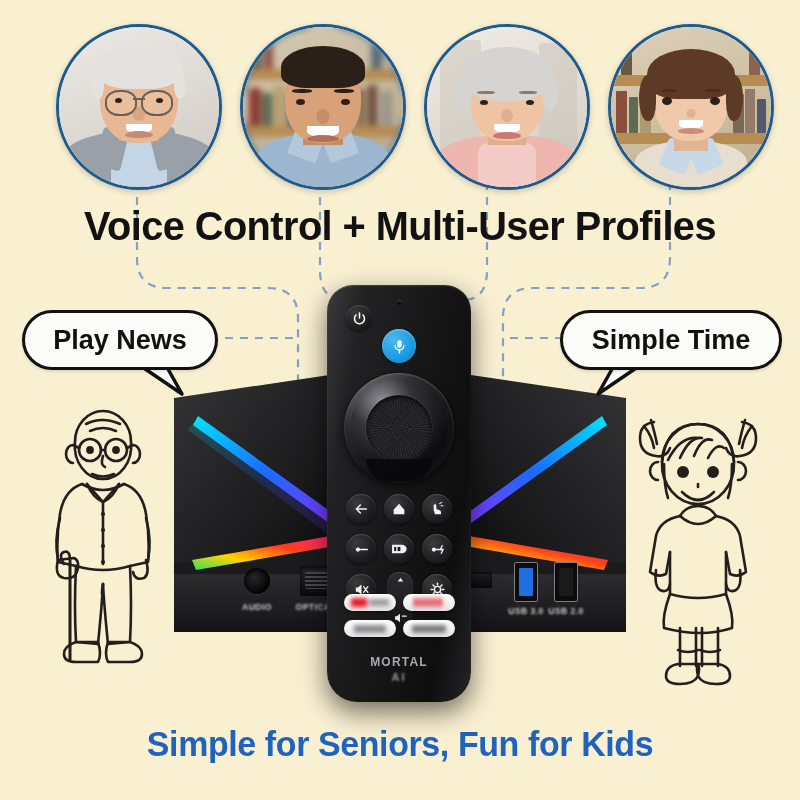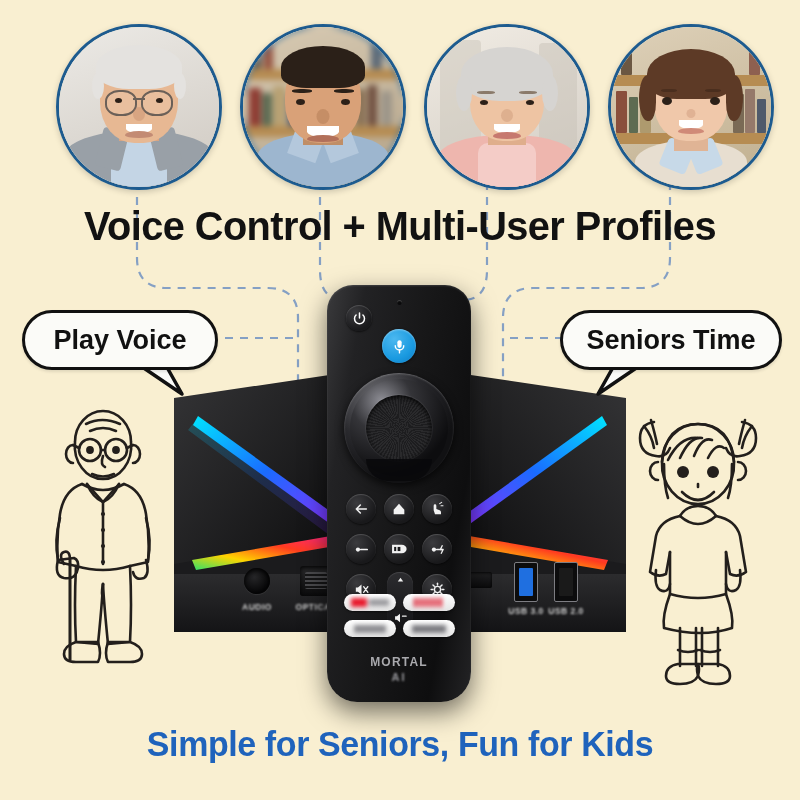--- a/index.html
+++ b/index.html
@@ -479,29 +479,29 @@
       <div class="applogo">
         <span style="display:inline-block;width:34px;height:8px;background:#7b7b80;"></span>
       </div>
     </div>
 
     <div class="brand" style="top:370px;">MORTAL</div>
     <div class="brandsub" style="top:386px;">AI</div>
   </div>
 
   <div class="bubble" style="left:22px;top:310px;width:190px;height:54px;">
-    <span>Play Voice</span>
+    <span>Play News</span>
   </div>
   <svg class="tail" style="left:130px;top:358px;width:60px;height:40px;" viewBox="0 0 60 40">
     <path d="M2 2 L52 36 L34 4 Z" fill="#fbfbf8" stroke="#111" stroke-width="3.5" stroke-linejoin="round"></path>
     <path d="M4 2 L33 2" stroke="#fbfbf8" stroke-width="5"></path>
   </svg>
 
   <div class="bubble" style="left:560px;top:310px;width:216px;height:54px;">
-    <span>Seniors Time</span>
+    <span>Simple Time</span>
   </div>
   <svg class="tail" style="left:590px;top:358px;width:60px;height:40px;" viewBox="0 0 60 40">
     <path d="M58 2 L8 36 L26 4 Z" fill="#fbfbf8" stroke="#111" stroke-width="3.5" stroke-linejoin="round"></path>
     <path d="M56 2 L27 2" stroke="#fbfbf8" stroke-width="5"></path>
   </svg>
 
   <svg class="lineart" style="left:24px;top:398px;width:156px;height:292px;" viewBox="0 0 156 292">
     <g fill="none" stroke="#231f1c" stroke-width="2.6" stroke-linecap="round" stroke-linejoin="round">
 
       <path d="M51 44 a28 31 0 0 1 56 0 a28 33 0 0 1 -28 37 a28 33 0 0 1 -28 -37 Z"></path>

